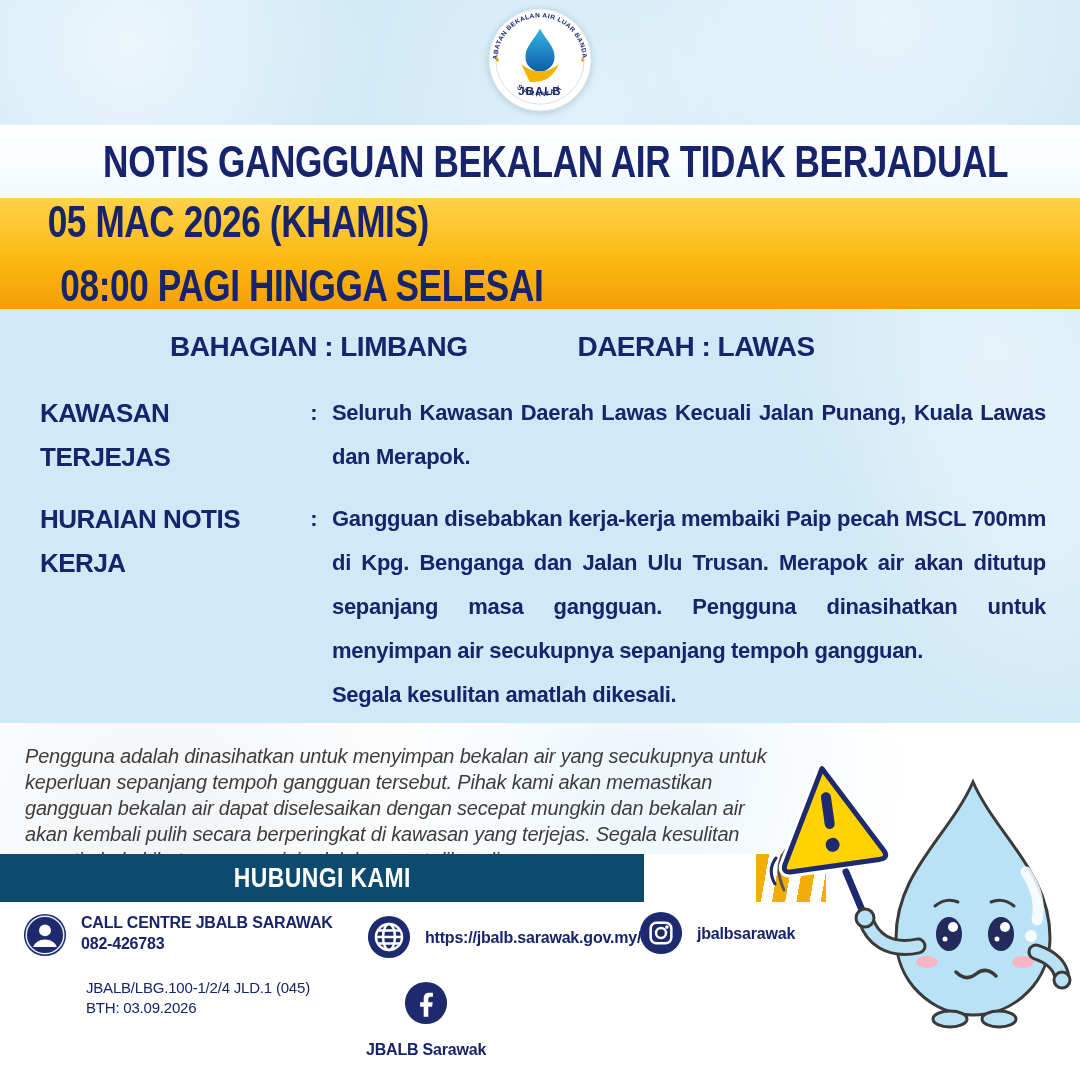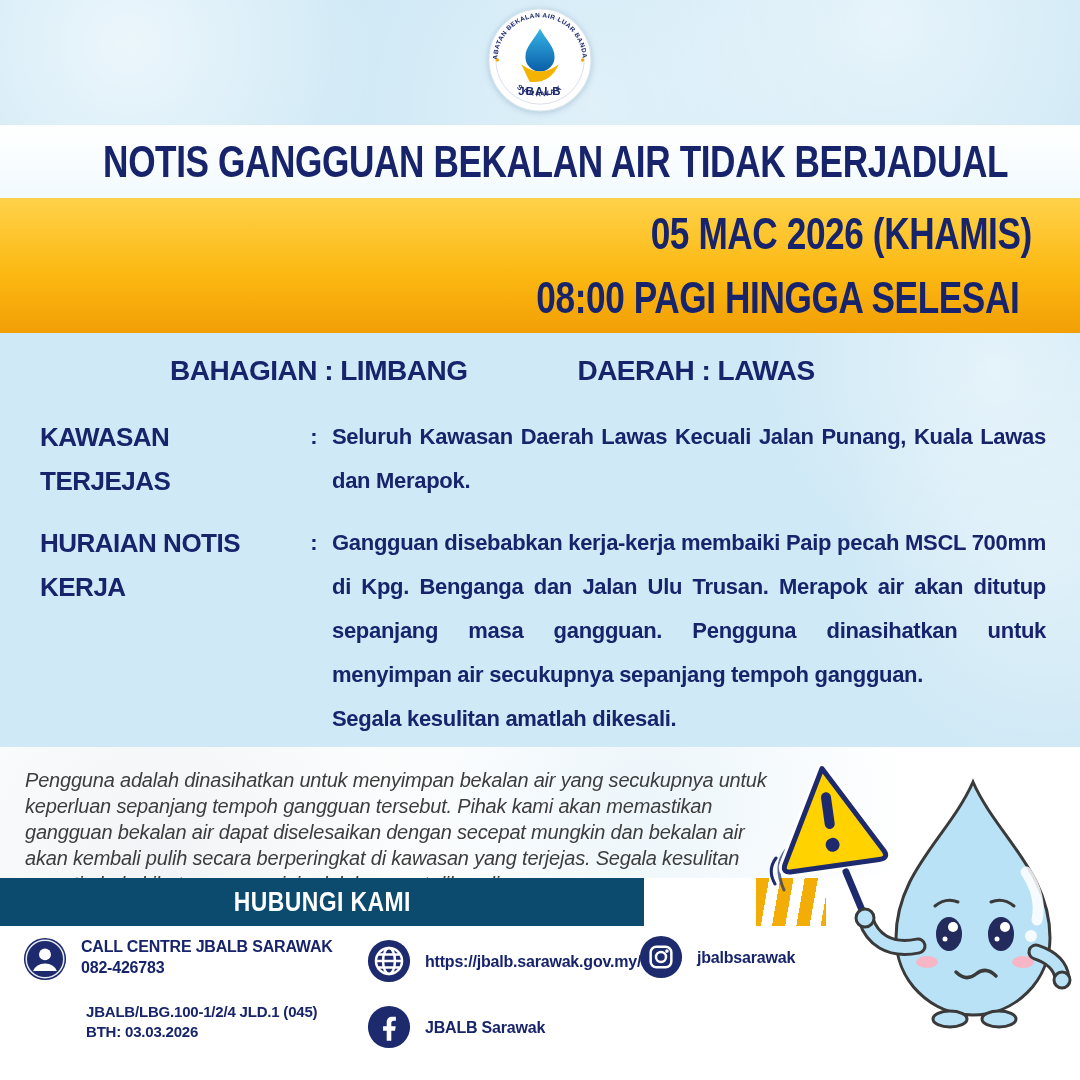--- a/index.html
+++ b/index.html
@@ -23,22 +23,22 @@
     height:73px; background:linear-gradient(180deg,#ffffff 0%,#f2fafe 100%);
     display:flex; align-items:center; justify-content:center;padding-left:31px;
   }
   .page-title {
     font-size:44px; font-weight:bold; color:#17246b; white-space:nowrap;
     transform:scaleX(.8); transform-origin:50% 50%; letter-spacing:-.5px;
   }
 
   
   .banner {
-    height:135px; background:linear-gradient(180deg,#ffd24a 0%,#fcb913 55%,#f29f05 100%);
-    display:flex; flex-direction:column; align-items:flex-end; justify-content:center; gap:6px;
+    height:111px; background:linear-gradient(180deg,#ffd24a 0%,#fcb913 55%,#f29f05 100%);
+    display:flex; flex-direction:column; align-items:flex-start; justify-content:center; gap:6px;
   }
   .banner-line {
     font-size:44px; font-weight:bold; color:#17246b; white-space:nowrap;
     transform:scaleX(.8); transform-origin:50% 50%; letter-spacing:-.5px; line-height:58px;
   }
 
   
   .info {
     height:414px; background:#cfe9f6; position:relative;
     background-image:
@@ -87,24 +87,24 @@
     position:absolute; left:756px; top:0; width:70px; height:48px;
     background:repeating-linear-gradient(100deg,#f2ae07 0 13px, rgba(255,255,255,0) 13px 24px);
   }
 
   
   .footer { height:104px; background:#ffffff; position:relative; }
   .icon-circle { width:46px; height:46px; flex:0 0 46px; }
   .fgroup { position:absolute; display:flex; align-items:center; gap:13px; }
   .fg-call  { left:22px;  top:10px; align-items:flex-start; }
   .fg-web   { left:366px; top:12px; }
-  .fg-fb    { left:366px; top:78px; }
+  .fg-fb    { left:366px; top:78px;flex-direction:column; }
   .fg-ig    { left:638px; top:8px; }
   .ftext { color:#17246b; font-weight:bold; font-size:16px; line-height:21px; letter-spacing:-.2px; }
-  .fref  { position:absolute; left:86px; top:76px; color:#17246b; font-weight:bold; font-size:15px; line-height:20px; letter-spacing:-.2px; }
+  .fref  { position:absolute; left:86px; top:76px; color:#17246b; font-weight:normal; font-size:15px; line-height:20px; letter-spacing:-.2px; }
 
   
   .mascot { position:absolute; right:2px; bottom:26px; width:310px; height:300px; z-index:6; pointer-events:none; }
 </style>
 </head>
 <body>
 
 <div class="poster">
 
   <div class="top-area">
@@ -184,21 +184,21 @@
         <path d="M5.8,18.3 a6.3,4.8 0 0 1 12.4,0 Z" fill="#ffffff"></path>
       </svg>
       <div>
         <div class="ftext">CALL CENTRE JBALB SARAWAK</div>
         <div class="ftext">082-426783</div>
       </div>
     </div>
 
     <div class="fref">
       <div>JBALB/LBG.100-1/2/4 JLD.1 (045)</div>
-      <div>BTH: 03.03.2026</div>
+      <div>BTH: 03.09.2026</div>
     </div>
 
     <div class="fgroup fg-web">
       <svg class="icon-circle" viewBox="0 0 24 24">
         <circle cx="12" cy="12" r="11" fill="#1d2b6e"></circle>
         <g stroke="#ffffff" stroke-width="1.3" fill="none">
           <circle cx="12" cy="12" r="6.8"></circle>
           <ellipse cx="12" cy="12" rx="3.1" ry="6.8"></ellipse>
           <path d="M5.3,12 h13.4 M6.3,8.6 h11.4 M6.3,15.4 h11.4"></path>
         </g>

